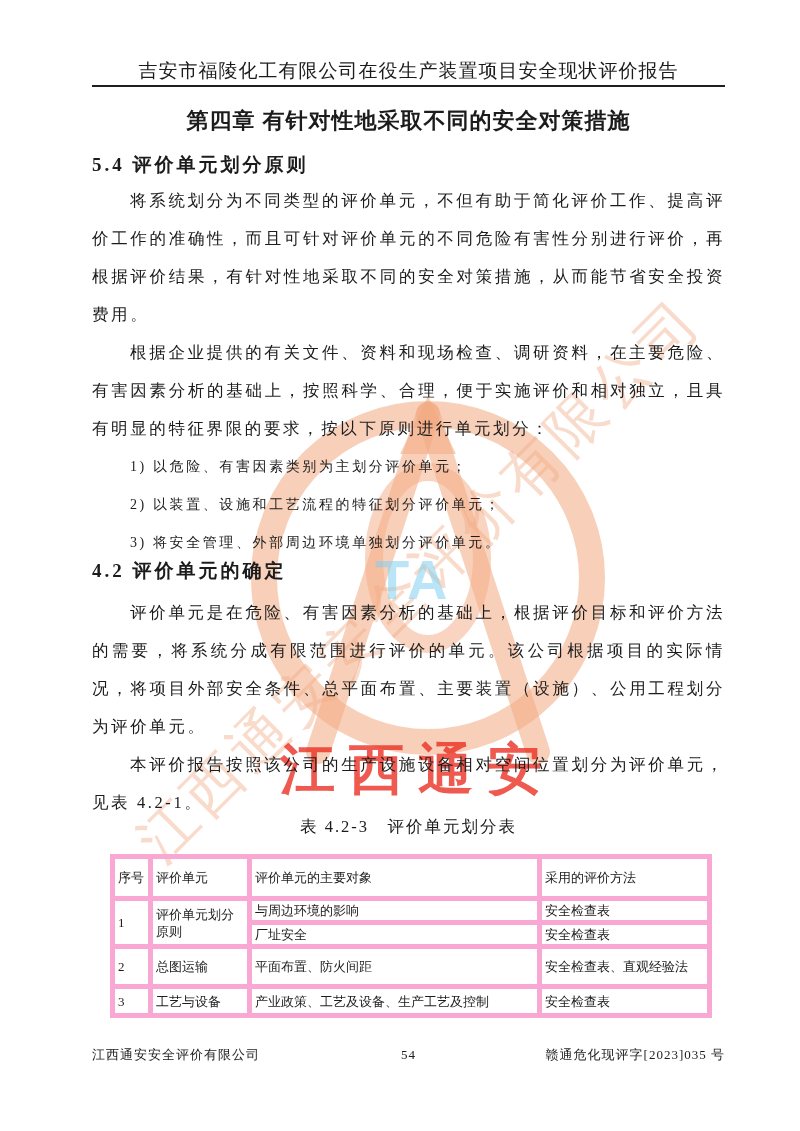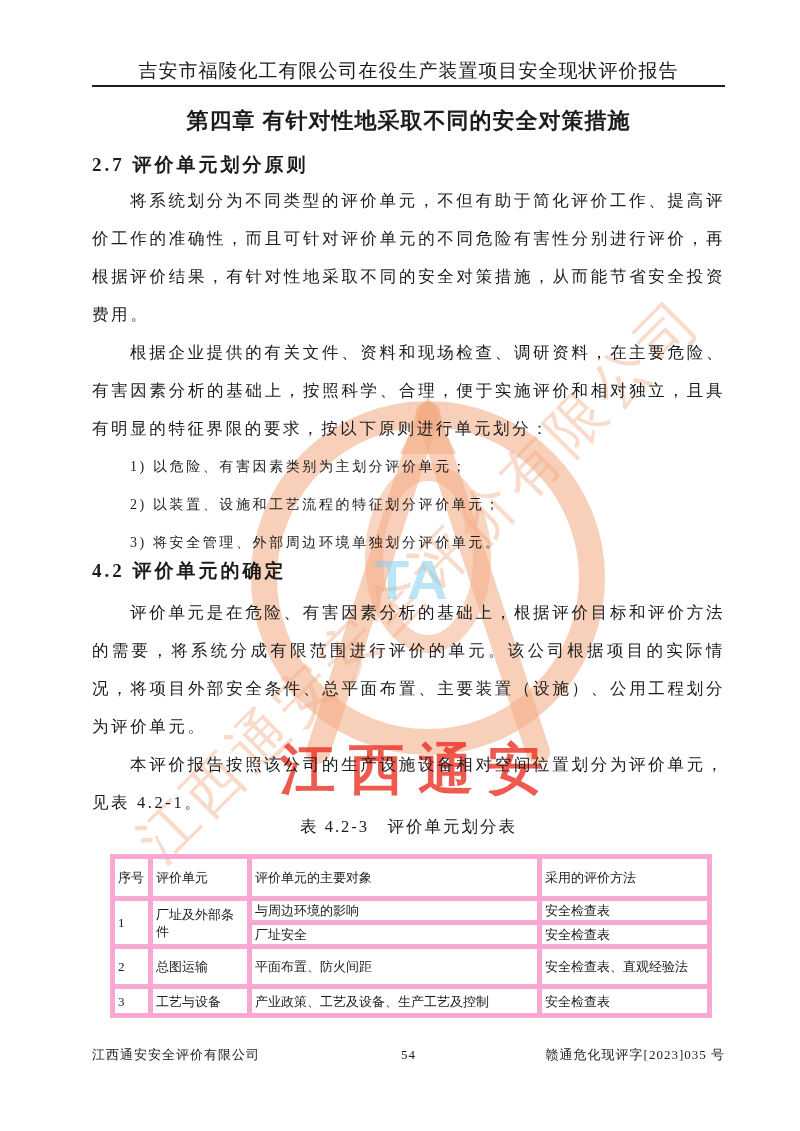--- a/index.html
+++ b/index.html
@@ -91,21 +91,21 @@
     <div class="wm-red">江西通安</div>
   </div>
 
   <div class="content">
 
     <div class="blk hdr-title">吉安市福陵化工有限公司在役生产装置项目安全现状评价报告</div>
     <div class="blk hdr-rule"></div>
 
     <div class="blk chapter">第四章  有针对性地采取不同的安全对策措施</div>
 
-    <div class="blk sec-h h41">2.7 评价单元划分原则</div>
+    <div class="blk sec-h h41">5.4 评价单元划分原则</div>
 
     <div class="blk para p1">将系统划分为不同类型的评价单元，不但有助于简化评价工作、提高评价工作的准确性，而且可针对评价单元的不同危险有害性分别进行评价，再根据评价结果，有针对性地采取不同的安全对策措施，从而能节省安全投资费用。</div>
     <div class="blk para p2">根据企业提供的有关文件、资料和现场检查、调研资料，在主要危险、有害因素分析的基础上，按照科学、合理，便于实施评价和相对独立，且具有明显的特征界限的要求，按以下原则进行单元划分：</div>
 
     <div class="blk li li1">1) 以危险、有害因素类别为主划分评价单元；</div>
     <div class="blk li li2">2) 以装置、设施和工艺流程的特征划分评价单元；</div>
     <div class="blk li li3">3) 将安全管理、外部周边环境单独划分评价单元。</div>
 
     <div class="blk sec-h h42">4.2 评价单元的确定</div>
 
@@ -124,21 +124,21 @@
         </colgroup>
         <tbody>
           <tr class="rw-head">
             <th>序号</th>
             <th>评价单元</th>
             <th>评价单元的主要对象</th>
             <th>采用的评价方法</th>
           </tr>
           <tr class="rw-sub">
             <td rowspan="2">1</td>
-            <td rowspan="2">厂址及外部条件</td>
+            <td rowspan="2">评价单元划分原则</td>
             <td>与周边环境的影响</td>
             <td>安全检查表</td>
           </tr>
           <tr class="rw-sub">
             <td>厂址安全</td>
             <td>安全检查表</td>
           </tr>
           <tr class="rw-2">
             <td>2</td>
             <td>总图运输</td>

